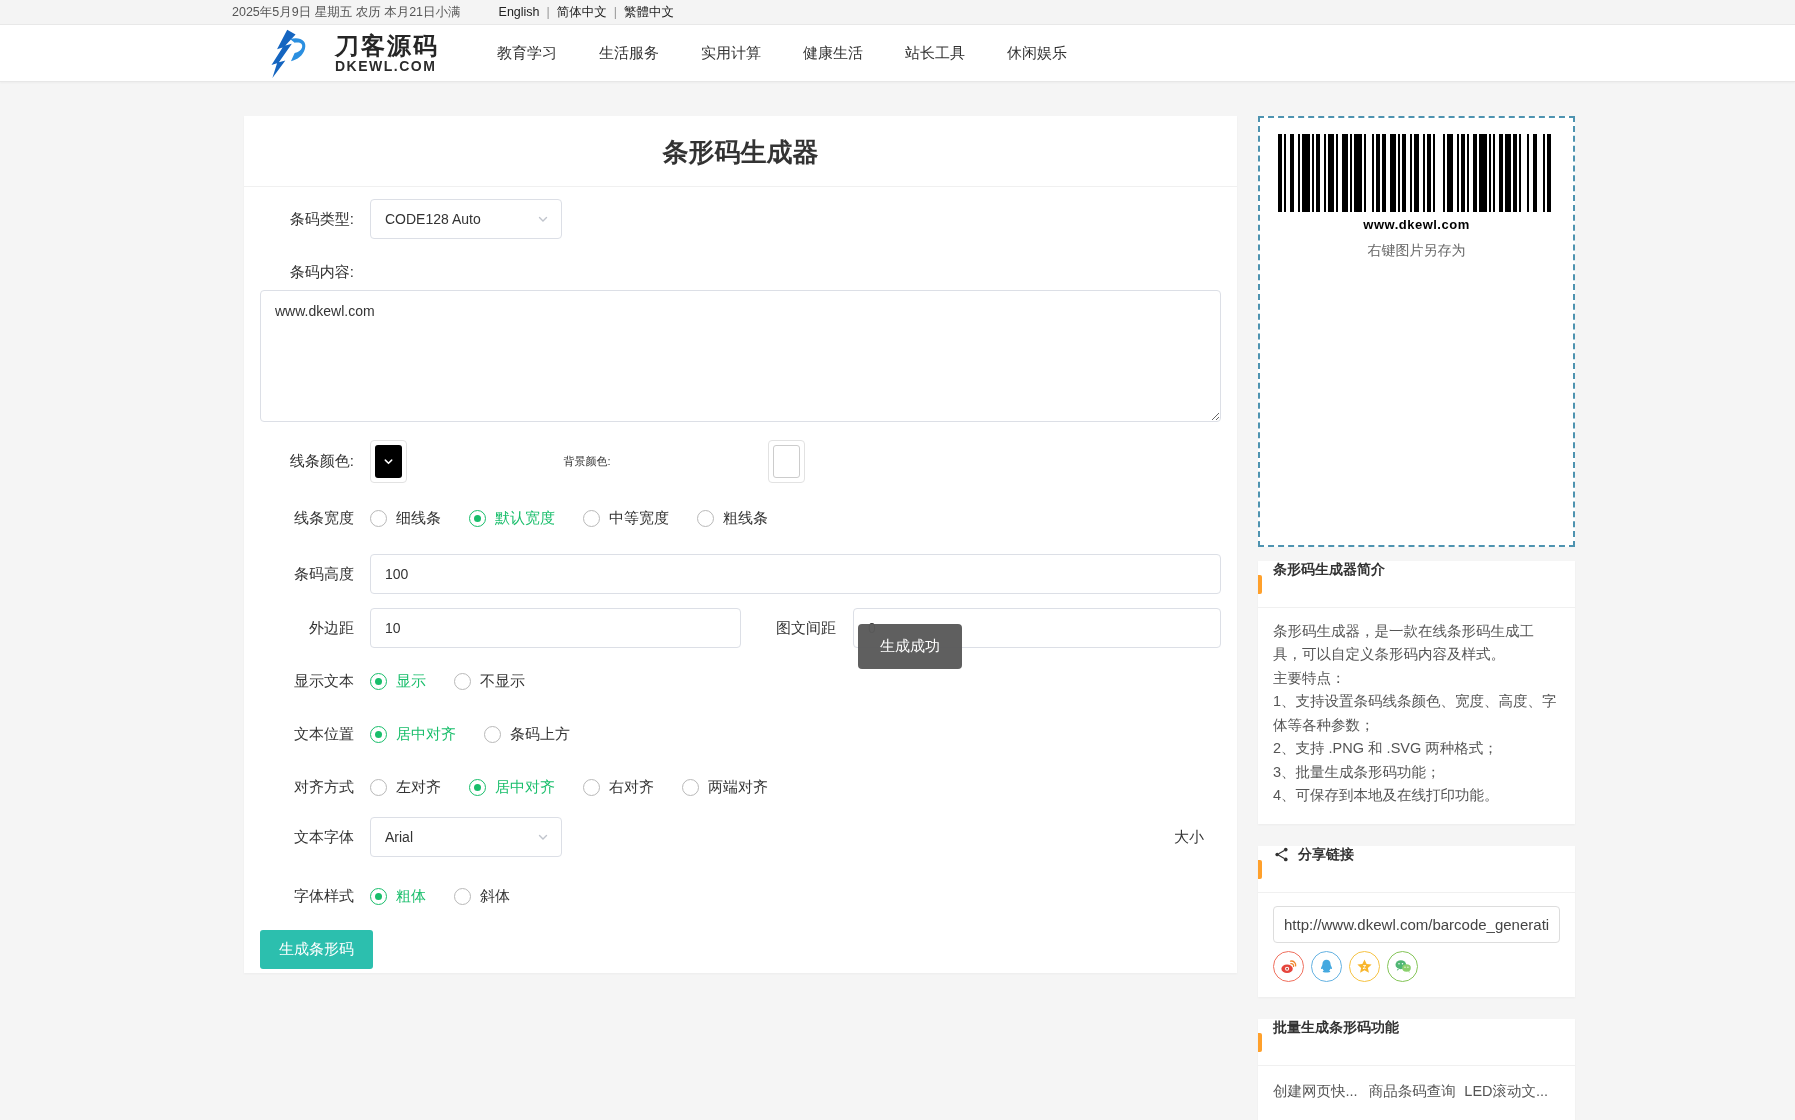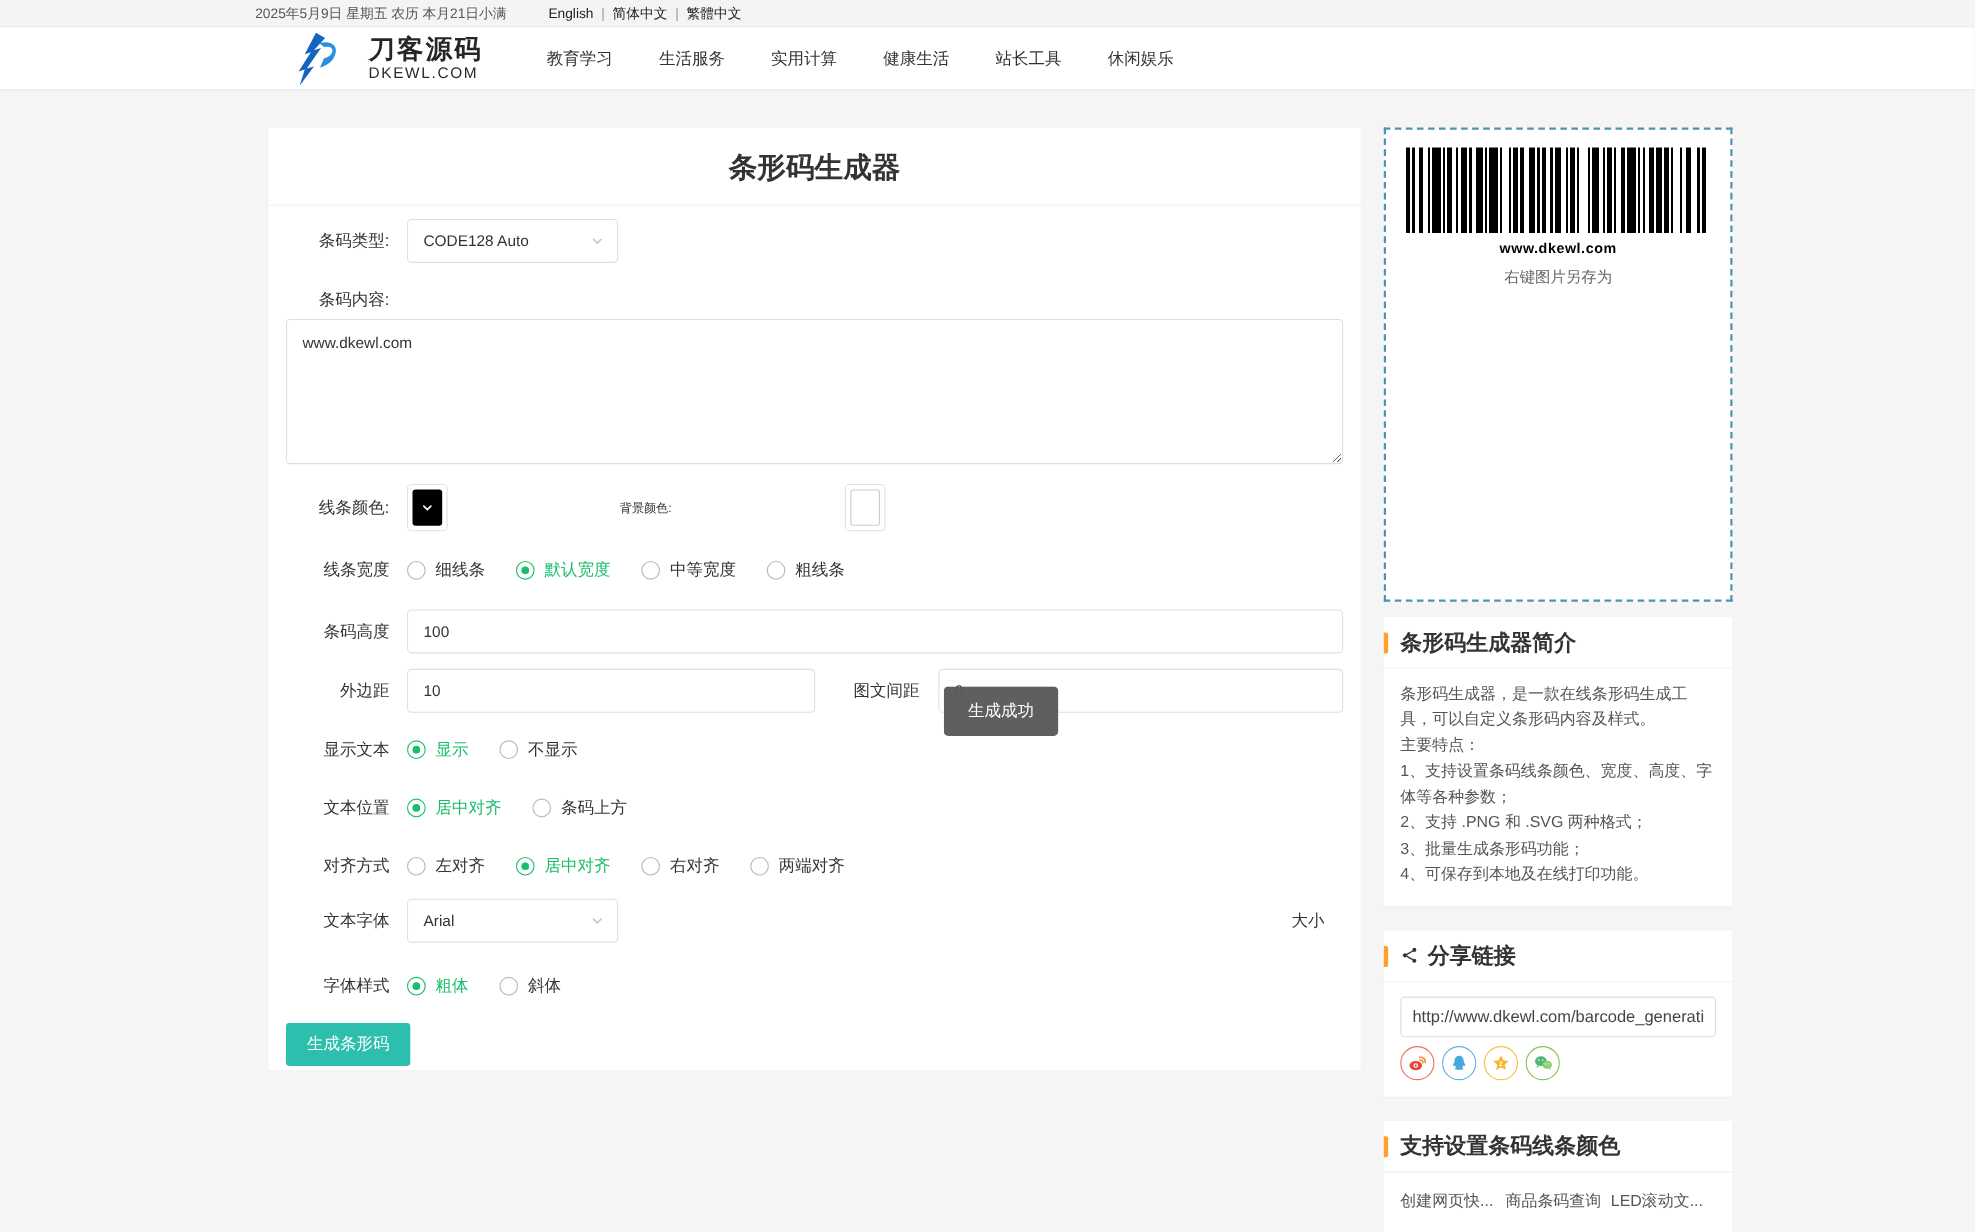--- a/index.html
+++ b/index.html
@@ -12,21 +12,21 @@
   .topbar .date { color:#555; }
   .langs { margin-left:38px; display:flex; align-items:center; color:#222; }
   .langs a { color:#222; text-decoration:none; cursor:pointer; }
   .langs .sep { color:#999; margin:0 7px; }
 
   
   .header { height:57px; background:#fff; border-bottom:1px solid #e7e7e7;
     display:flex; align-items:center; padding-left:265px; box-shadow:0 1px 2px rgba(0,0,0,.04); }
   .logo { display:flex; align-items:center; gap:20px; cursor:pointer; width:200px; }
   .logo-text .lt1 { font-size:24px; font-weight:900; color:#262626; letter-spacing:2px; line-height:26px; }
-  .logo-text .lt2 { font-size:14px; font-weight:400; color:#2b2b2b; letter-spacing:1.5px; line-height:15px; }
+  .logo-text .lt2 { font-size:14px; font-weight:700; color:#2b2b2b; letter-spacing:1.5px; line-height:15px; }
   .nav { display:flex; gap:38px; margin-left:30px; }
   .nav-item { font-size:15px; color:#333; cursor:pointer; padding:6px 2px; }
 
   
   .layout { display:flex; align-items:flex-start; gap:21px; margin-left:244px; padding-top:34px; width:1331px; }
   .card { background:#fff; box-shadow:0 1px 2px rgba(0,0,0,.04); }
   .main-card { width:993px; height:857px; overflow:hidden; }
   .title-wrap { border-bottom:1px solid #f0f0f0; padding:19px 0 16px; }
   .page-title { font-size:26px; font-weight:700; text-align:center; color:#333; }
   .form { padding:0 16px; }
@@ -73,22 +73,22 @@
   .submit-btn { margin-top:24px; height:39px; padding:0 19px; background:#2cbfae; border:none;
     border-radius:3px; color:#fff; font-size:15px; cursor:pointer; font-family:inherit; }
 
   
   .sidebar { width:317px; flex:none; }
   .preview-panel { border:2px dashed #4e93b0; background:#fff; height:431px; text-align:center; padding-top:16px; }
   .bc-text { font-size:13px; font-weight:bold; color:#000; letter-spacing:.5px; margin-top:1px; }
   .bc-hint { font-size:14px; color:#666; margin-top:10px; }
   .side-card { margin-top:14px; }
   .side-card.mt22 { margin-top:22px; }
-  .side-title { position:relative; display:flex; align-items:center; gap:8px; height:47px;
-    padding-left:15px; border-bottom:1px solid #f0f0f0; font-size:20px; font-weight:700; color:#333; }
+  .side-title { position:relative; display:flex; align-items:flex-start; gap:8px; height:47px;
+    padding-left:15px; border-bottom:1px solid #f0f0f0; font-size:14px; font-weight:700; color:#333; }
   .marker { position:absolute; left:0; top:14px; width:4px; height:19px; background:#ffa02b; border-radius:0 2px 2px 0; }
   .intro-body { padding:12px 15px 16px; font-size:14.5px; color:#555; line-height:1.62; }
   .share-body { padding:13px 15px 15px; }
   .share-url { width:100%; height:37px; border:1px solid #ddd; border-radius:4px; padding:0 10px;
     font-size:15px; color:#444; font-family:inherit; outline:none; }
   .share-icons { display:flex; gap:7px; margin-top:8px; }
   .sicon { width:31px; height:31px; border-radius:50%; border:1px solid #ccc; background:#fff;
     display:flex; align-items:center; justify-content:center; cursor:pointer; }
   .sicon.i0 { border-color:#f0705e; }
   .sicon.i1 { border-color:#64b2e2; }
@@ -400,21 +400,21 @@
                 <path d="M19.5 18.2l.8 1.9-2.3-1.1z" fill="#8bd06d"></path>
               </svg>
             </span>
           </div>
       </div>
     </div>
 
     <div class="card side-card mt22">
       <div class="side-title">
         <span class="marker"></span>
-        <span>支持设置条码线条颜色</span>
+        <span>批量生成条形码功能</span>
       </div>
       <div class="tools-grid" id="tools-grid">
           <a class="tool-link">创建网页快...</a>
           <a class="tool-link">商品条码查询</a>
           <a class="tool-link">LED滚动文...</a>
         </div>
     </div>
   </div>
 </div>
 

